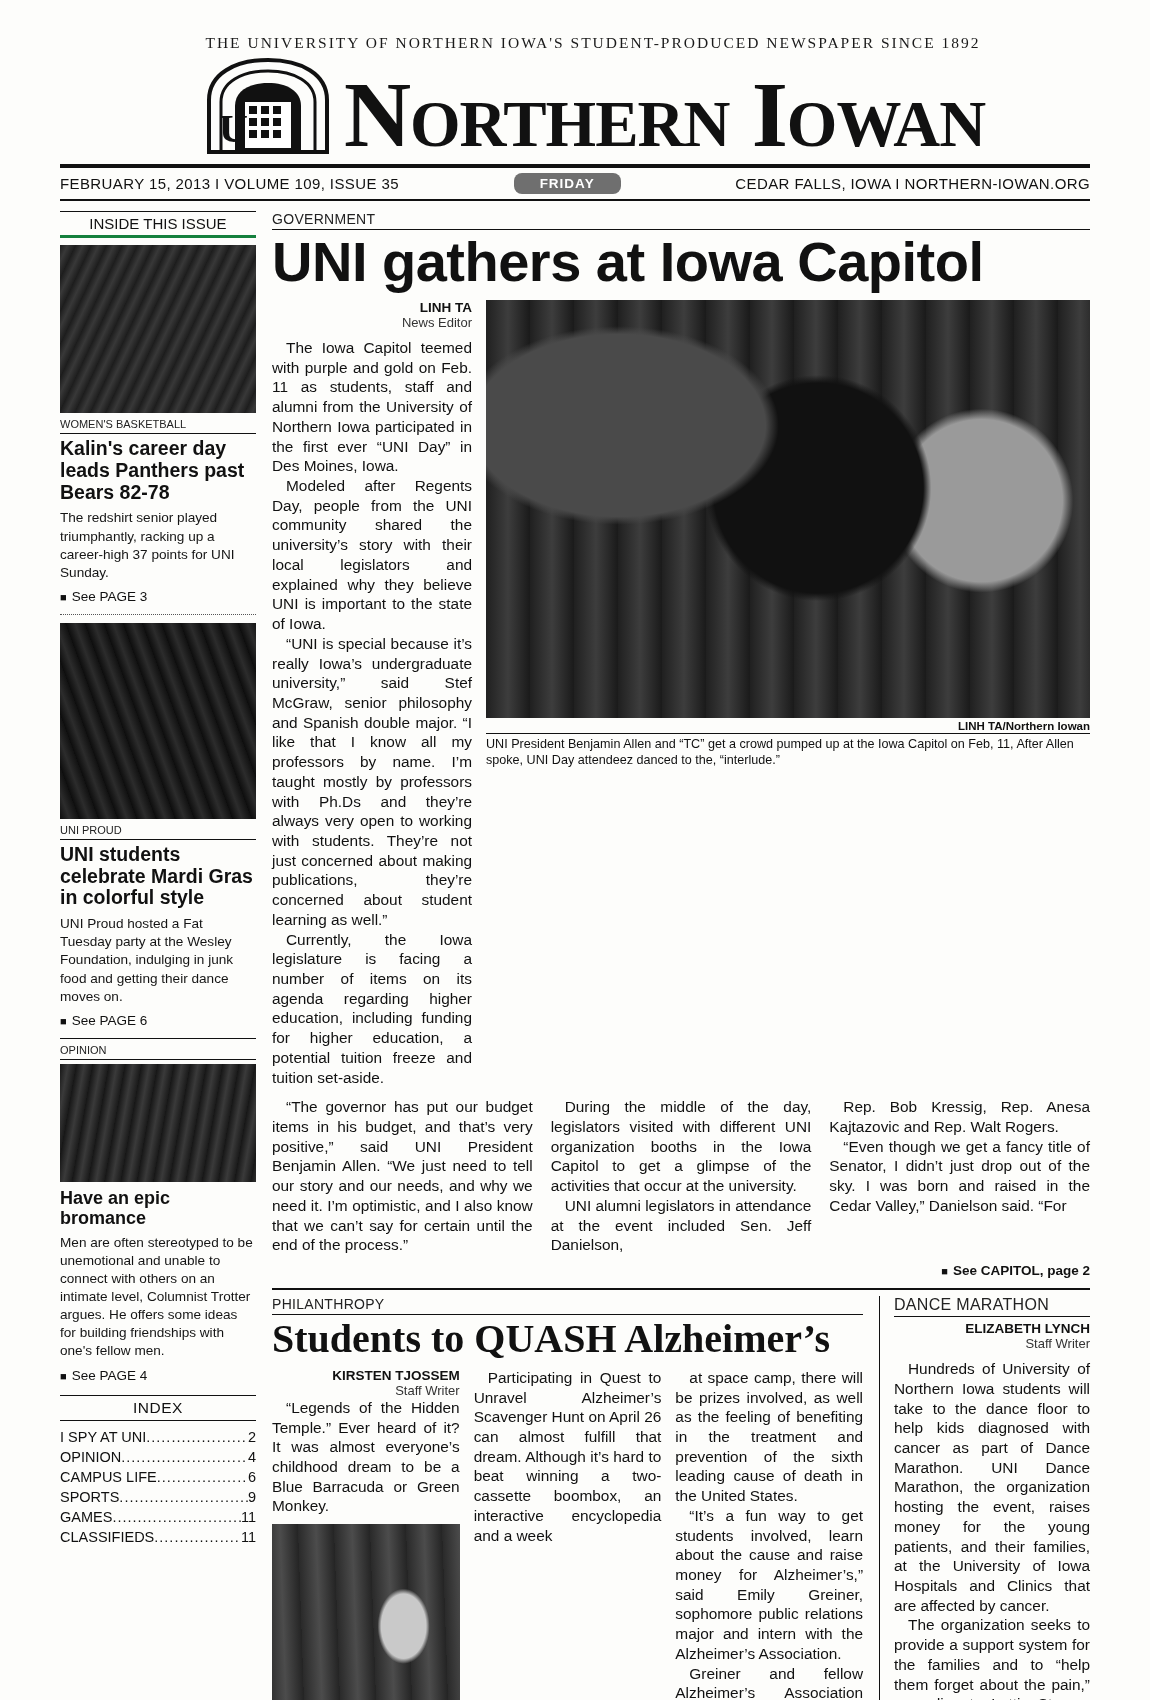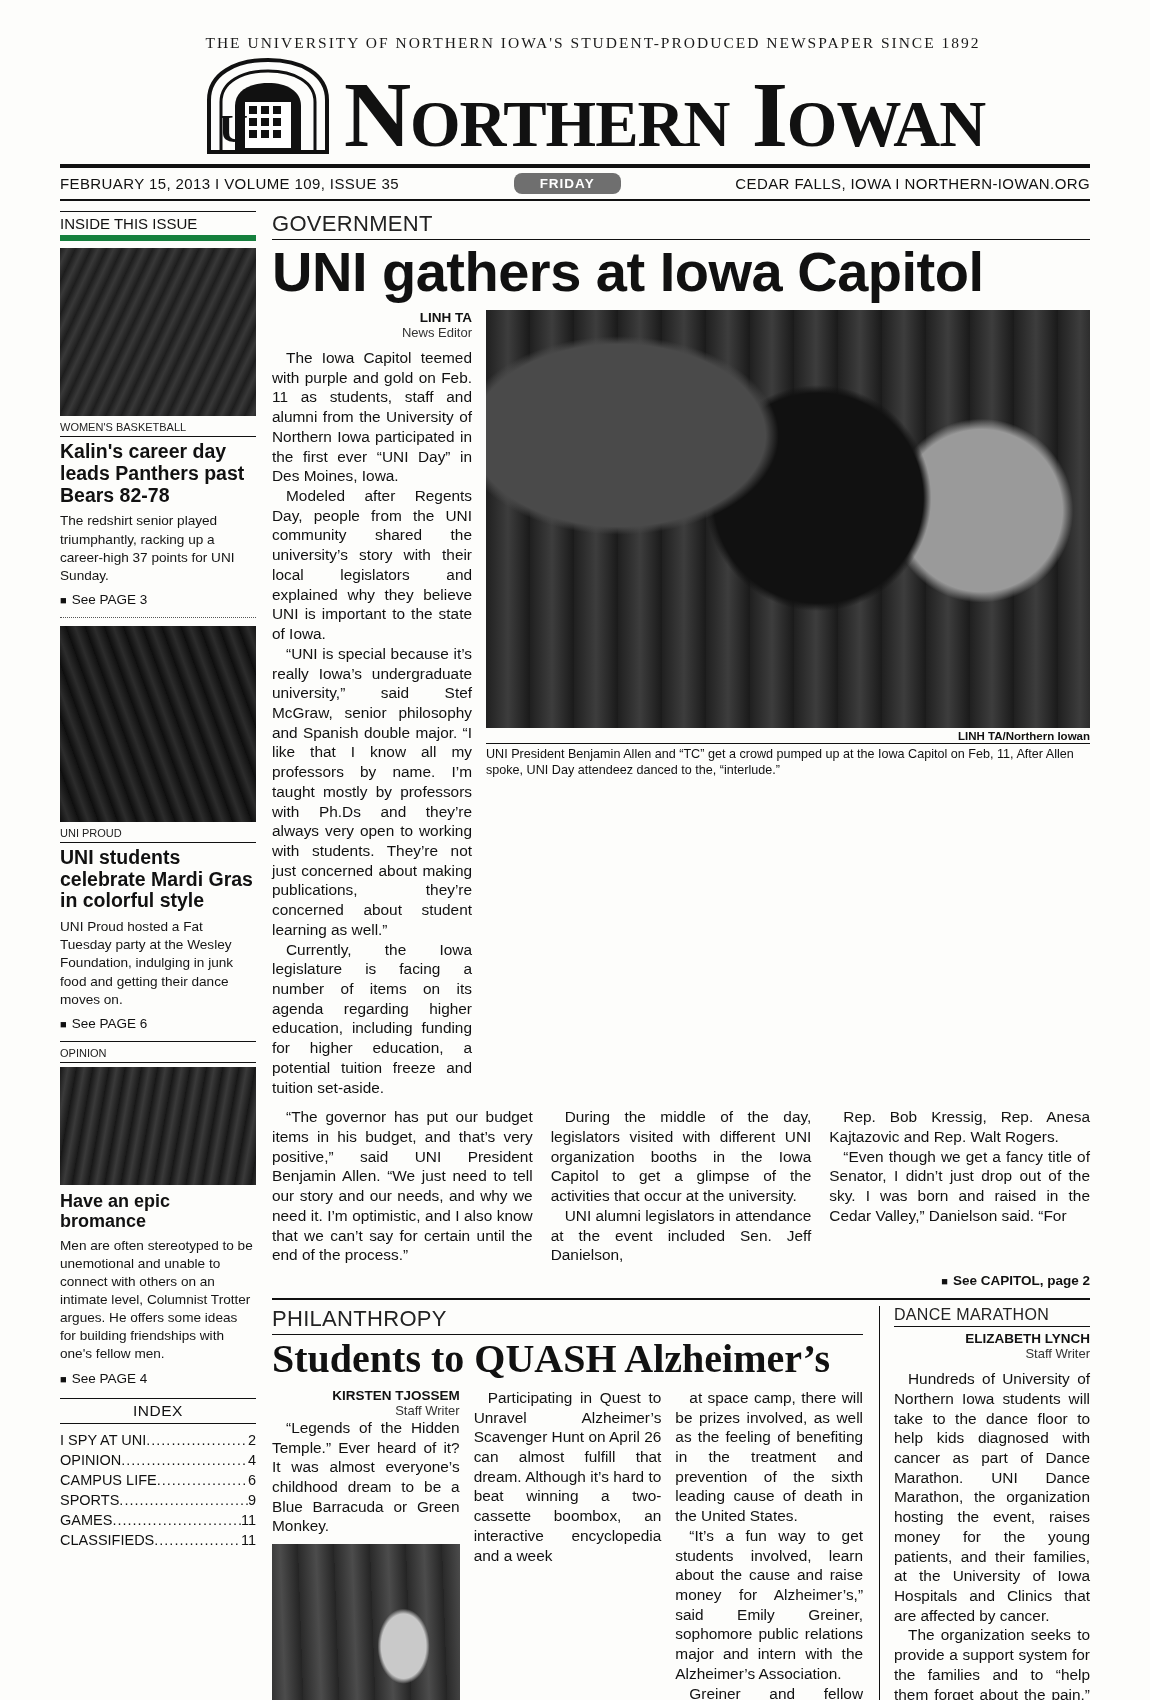--- a/index.html
+++ b/index.html
@@ -57,23 +57,24 @@
   .content {
     margin:10px 60px 0 60px;
     display:flex;
     gap:16px;
   }
   .col-left { width:196px; flex:0 0 196px; }
   .col-main { flex:1 1 auto; }
 
   
   .rail-head {
+    text-align:center;
     font-family:"Liberation Sans", sans-serif;
     font-size:15px;
-    border-top:1px solid #111; border-bottom:6px solid #15803d;
+    border-top:1px solid #111; border-bottom:3px solid #15803d;
     padding:3px 0; margin-bottom:7px;
   }
   .photo { background:#2b2b2b; width:100%; position:relative; overflow:hidden; }
   .ph-bball { height:168px; background:
       repeating-linear-gradient(115deg,#1c1c1c 0px,#383838 7px,#1f1f1f 14px),
       radial-gradient(circle at 35% 45%, #888 0 9%, transparent 10%),
       radial-gradient(circle at 62% 30%, #bbb 0 6%, transparent 7%),
       linear-gradient(180deg,#444,#111); }
   .ph-crowd { height:196px; background:
       repeating-linear-gradient(70deg,#0d0d0d 0px,#2c2c2c 9px,#121212 18px),
@@ -116,21 +117,21 @@
     font-size:14.5px; display:flex; align-items:baseline;
     padding:2px 0;
   }
   .index-row .nm { white-space:nowrap; }
   .index-row .dots { flex:1 1 auto; overflow:hidden; letter-spacing:1px; color:#111; }
   .index-row .pg { white-space:nowrap; }
 
   
   .sec-label {
     font-family:"Liberation Sans", sans-serif;
-    font-size:22px; color:#222; letter-spacing:0.3px;
+    font-size:14px; color:#222; letter-spacing:0.3px;
     padding-bottom:2px;
   }
   .sec-rule { border-bottom:1px solid #111; margin-bottom:4px; }
   .headline-1 {
     font-family:"Liberation Sans", sans-serif;
     font-weight:bold;
     font-size:56px; line-height:1.0; letter-spacing:-0.5px;
     margin:4px 0 10px 0;
   }
   .lead-wrap { display:flex; gap:14px; }

